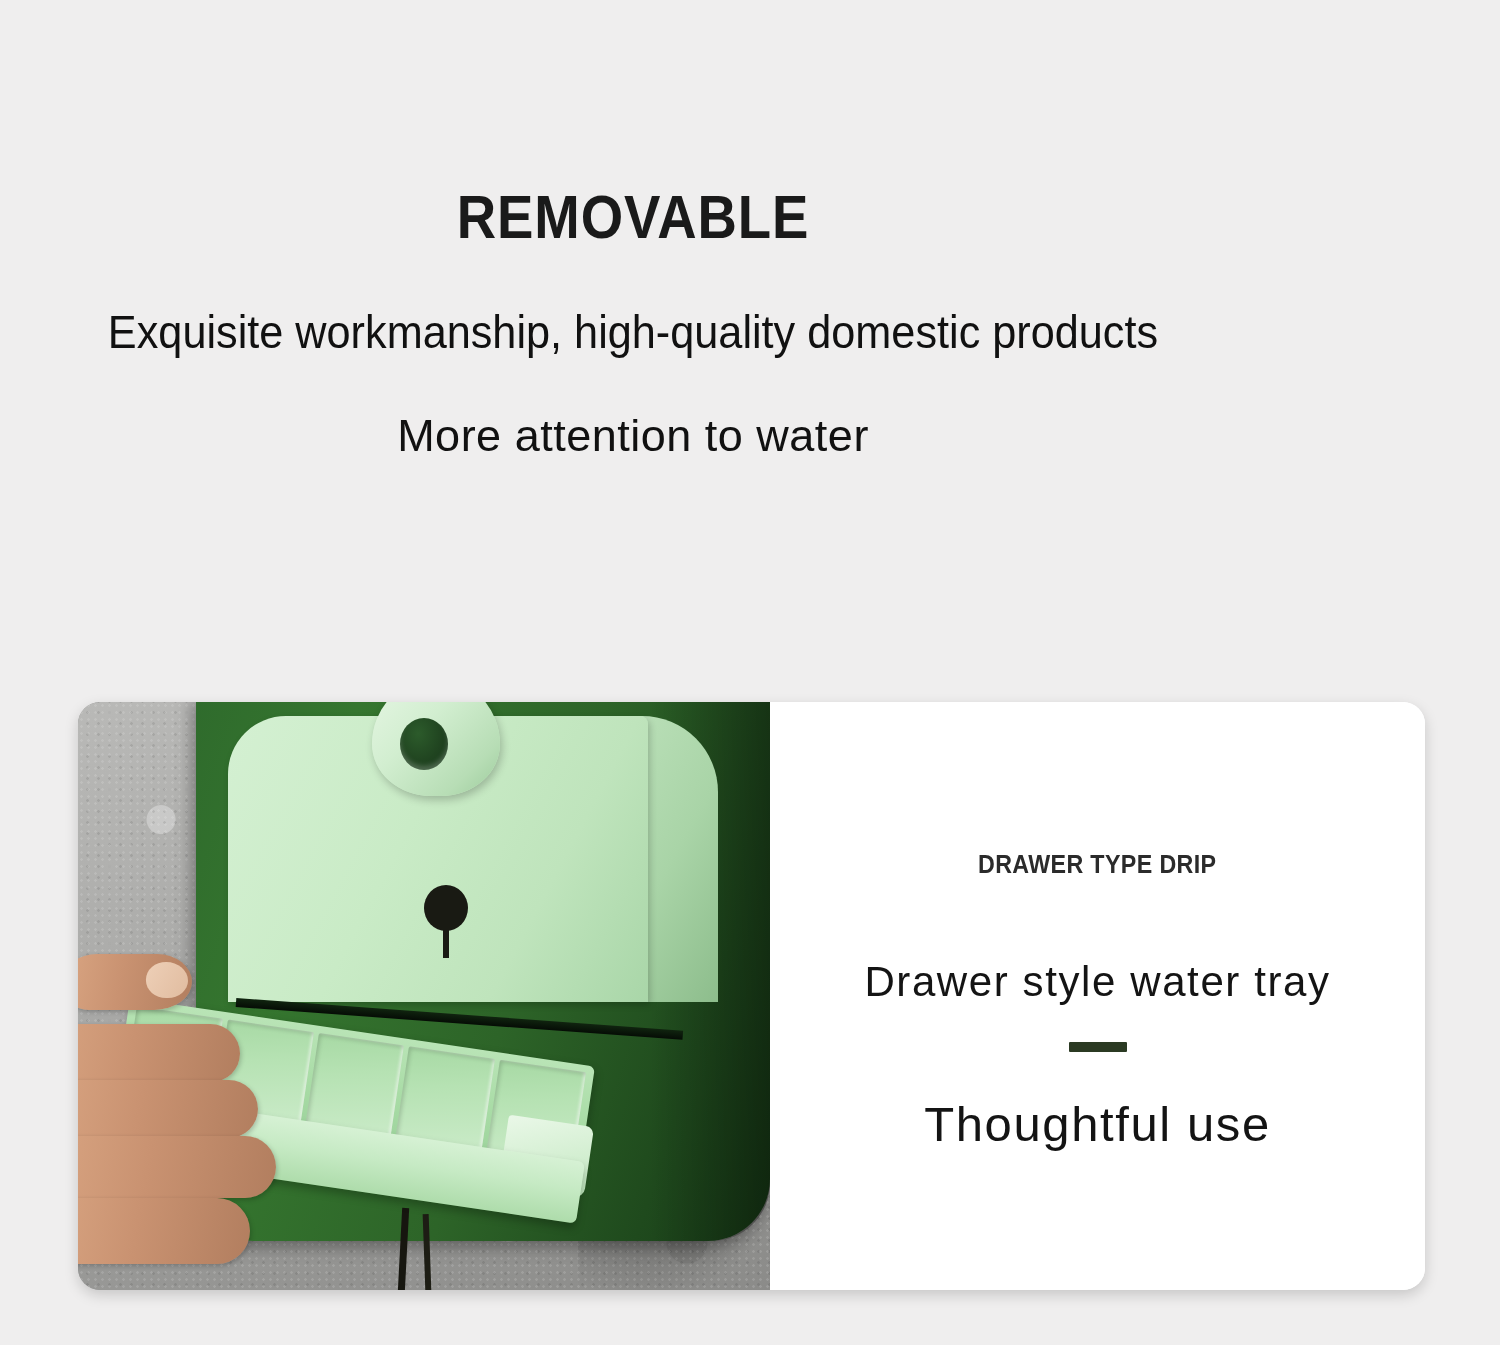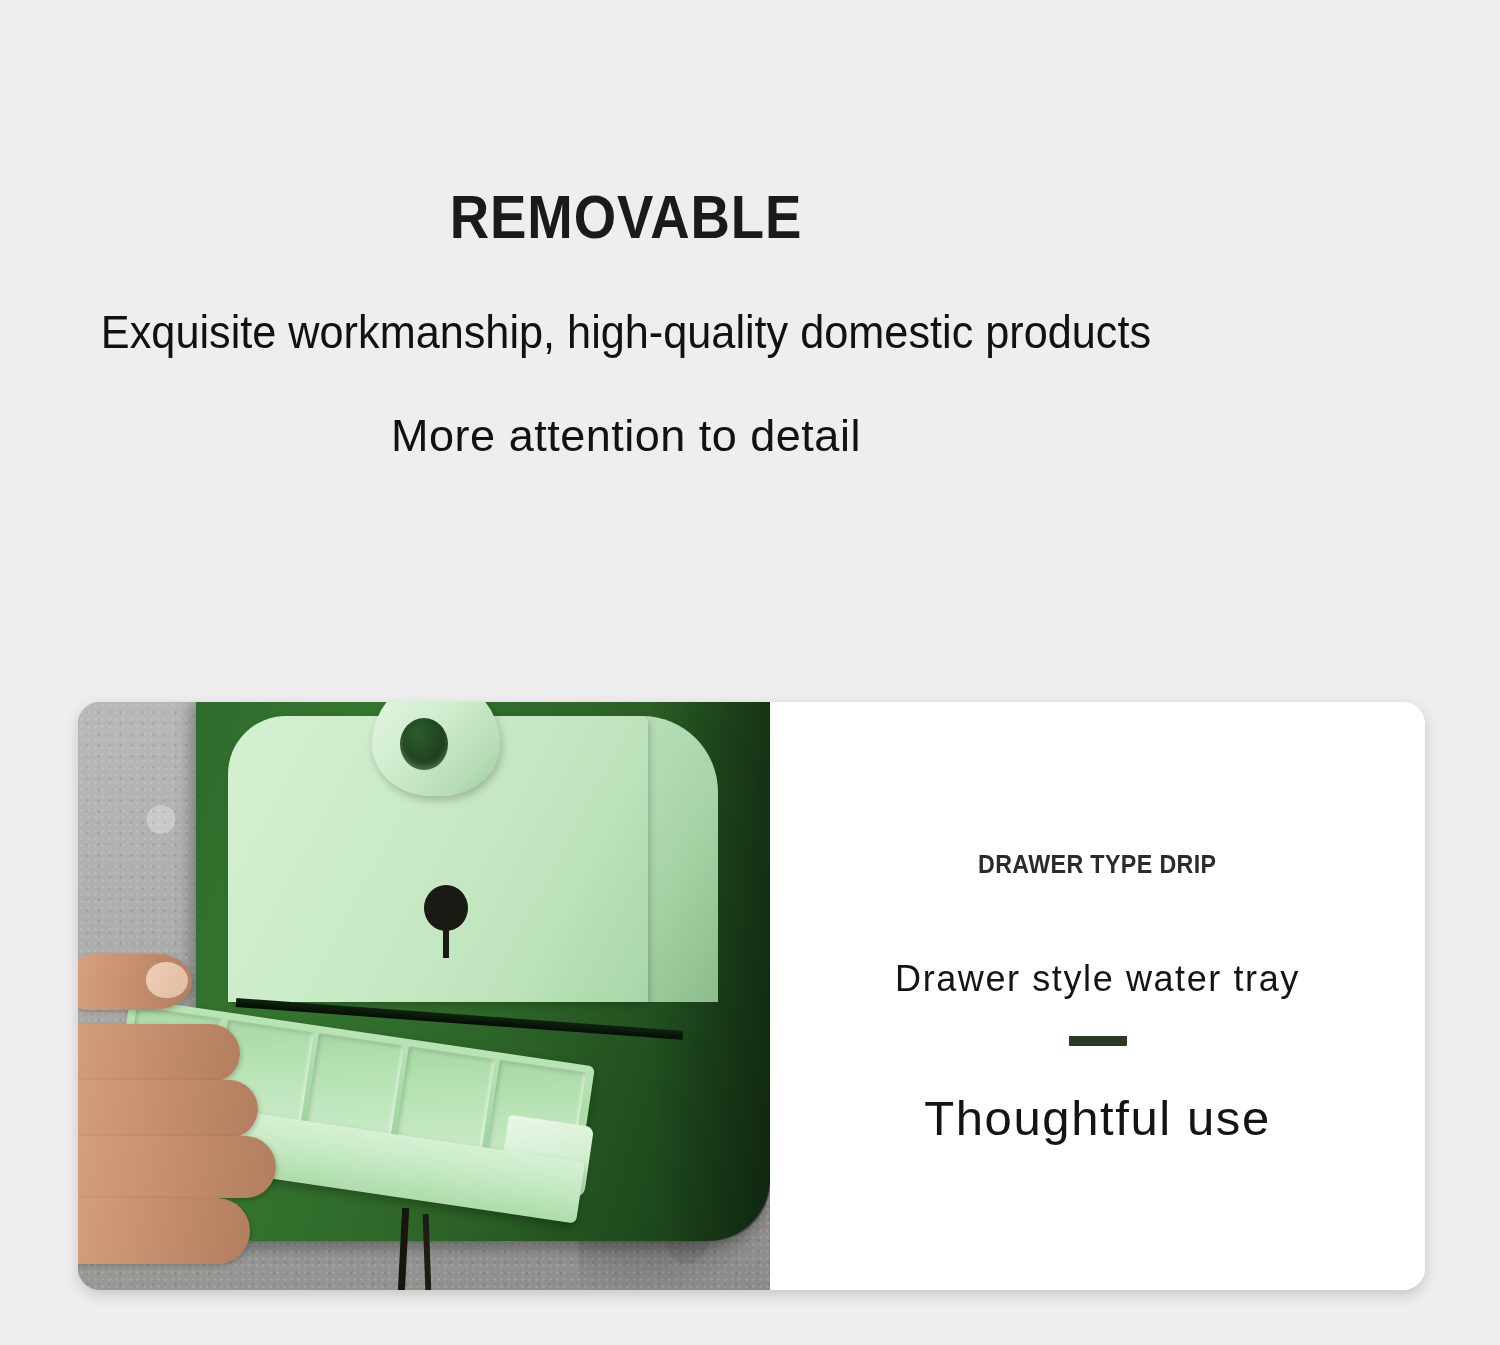--- a/index.html
+++ b/index.html
@@ -11,21 +11,21 @@
     height: 1345px;
     background: #efeeee;
     font-family: "Liberation Sans", sans-serif;
     overflow: hidden;
     position: relative;
   }
 
   
   .heading-block {
     position: absolute;
-    left: 4px;
+    left: 11px;
     top: 0;
     width: 1244px;
     text-align: center;
   }
   .title {
     margin: 0;
     padding-top: 186px;
     font-size: 62px;
     line-height: 1.0;
     font-weight: bold;
@@ -312,21 +312,21 @@
     font-size: 25px;
     font-weight: bold;
     color: #2b2b2b;
     letter-spacing: 0.4px;
     transform: scaleX(0.93);
     font-family: "Liberation Sans", sans-serif;
   }
   .headline {
     margin: 0;
     padding-top: 79px;
-    font-size: 36px;
+    font-size: 42px;
     font-weight: 400;
     color: #141414;
     letter-spacing: 1.6px;
     font-family: "Liberation Sans", sans-serif;
   }
   .divider-dash {
     margin-top: 36px;
     width: 58px;
     height: 10px;
     border-radius: 1px;
@@ -340,21 +340,21 @@
     letter-spacing: 1.6px;
     font-family: "Liberation Sans", sans-serif;
   }
 </style>
 </head>
 <body style="background: rgb(239, 238, 238);">
 
 <div class="heading-block">
   <h1 class="title">REMOVABLE</h1>
   <p class="subtitle-1">Exquisite workmanship, high-quality domestic products</p>
-  <p class="subtitle-2">More attention to detail</p>
+  <p class="subtitle-2">More attention to water</p>
 </div>
 
 <div class="card">
 
   <div class="photo">
     <div class="wall"></div>
     <div class="body-shadow"></div>
 
     <div class="body-green"></div>
 

